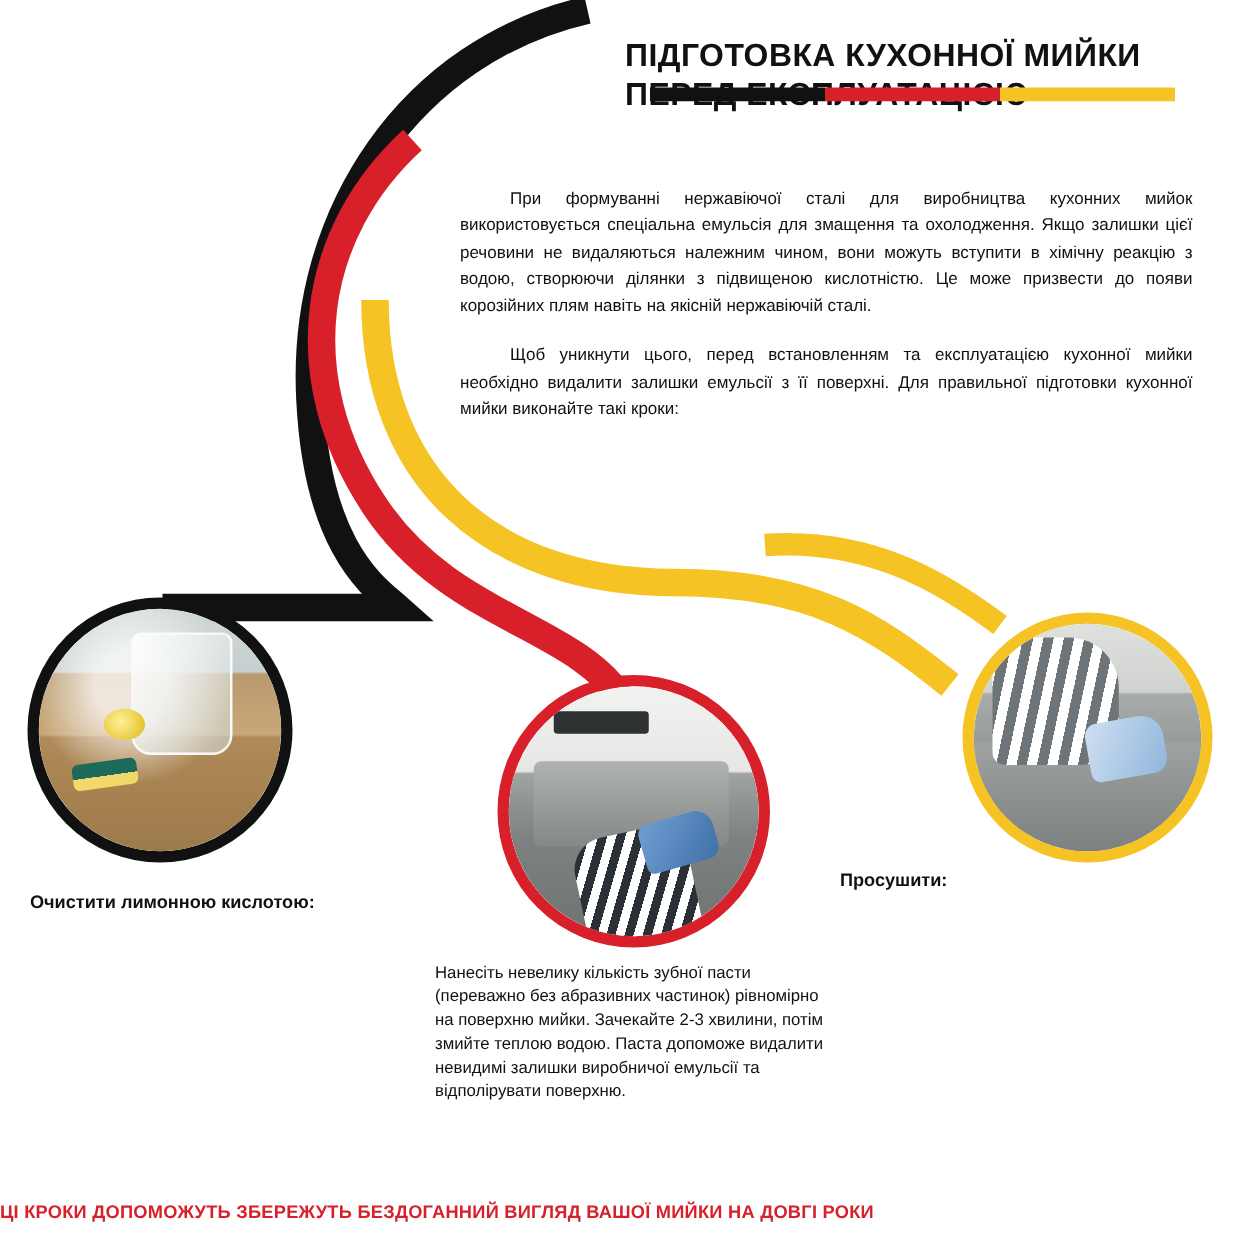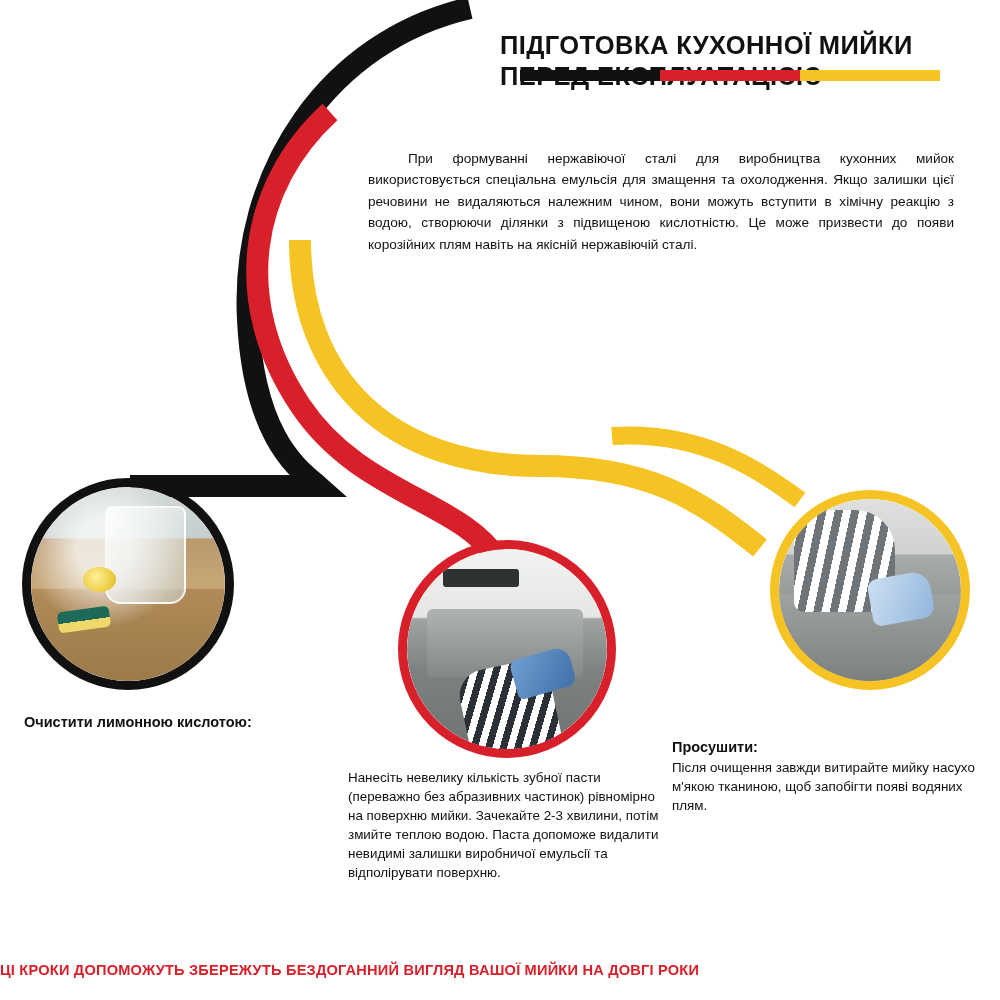--- a/index.html
+++ b/index.html
@@ -231,21 +231,21 @@
     margin-bottom: 3px;
   }
   .step-body {
     font-size: 13.4px;
     line-height: 1.42;
     color: #111111;
   }
 
   #step-1 { left: 24px; top: 688px; width: 318px; margin-top: 26px; }
   #step-2 { left: 348px; top: 768px; width: 318px; }
-  #step-3 { left: 672px; top: 697px; width: 310px; margin-top: 42px; }
+  #step-3 { left: 672px; top: 697px; width: 310px; }
 
   
   .footer {
     position: absolute;
     left: 0;
     top: 962px;
     width: 1000px;
     text-align: left;
     font-size: 14.6px;
     font-weight: bold;
@@ -274,20 +274,21 @@
 
   <path d="M330 112 C 250 185, 230 300, 300 405 C 360 495, 460 500, 498 560" fill="none" stroke="#d8202a" stroke-width="22" stroke-linecap="butt"></path>
 
   <path d="M300 240 C 300 380, 390 466, 540 466 C 650 466, 700 500, 760 548" fill="none" stroke="#f6c324" stroke-width="22" stroke-linecap="butt"></path>
 
   <path d="M612 436 C 700 430, 760 470, 800 500" fill="none" stroke="#f6c324" stroke-width="18"></path>
 </svg>
 
 <div class="intro">
   <p>При формуванні нержавіючої сталі для виробництва кухонних мийок використовується спеціальна емульсія для змащення та охолодження. Якщо залишки цієї речовини не видаляються належним чином, вони можуть вступити в хімічну реакцію з водою, створюючи ділянки з підвищеною кислотністю. Це може призвести до появи корозійних плям навіть на якісній нержавіючій сталі.</p>
+  <p>Щоб уникнути цього, перед встановленням та експлуатацією кухонної мийки необхідно видалити залишки емульсії з її поверхні. Для правильної підготовки кухонної мийки виконайте такі кроки:</p>
 </div>
 
 <div class="circle" id="circle-lemon">
   <div class="photo">
     <div class="jug"></div>
     <div class="lemon"></div>
     <div class="sponge"></div>
   </div>
 </div>
 
@@ -311,16 +312,15 @@
 <div class="step" id="step-1">
   <div class="step-title">Очистити лимонною кислотою:</div>
 </div>
 
 <div class="step" id="step-2">
   <div class="step-body">Нанесіть невелику кількість зубної пасти (переважно без абразивних частинок) рівномірно на поверхню мийки. Зачекайте 2-3 хвилини, потім змийте теплою водою. Паста допоможе видалити невидимі залишки виробничої емульсії та відполірувати поверхню.</div>
 </div>
 
 <div class="step" id="step-3">
   <div class="step-title">Просушити:</div>
-  <div class="step-body">Після очищення завжди витирайте мийку насухо м'якою тканиною, щоб запобігти появі водяних плям.</div>
 </div>
 
 <div class="footer">Ці кроки допоможуть збережуть бездоганний вигляд вашої мийки на довгі роки</div>
 
 </body></html>

